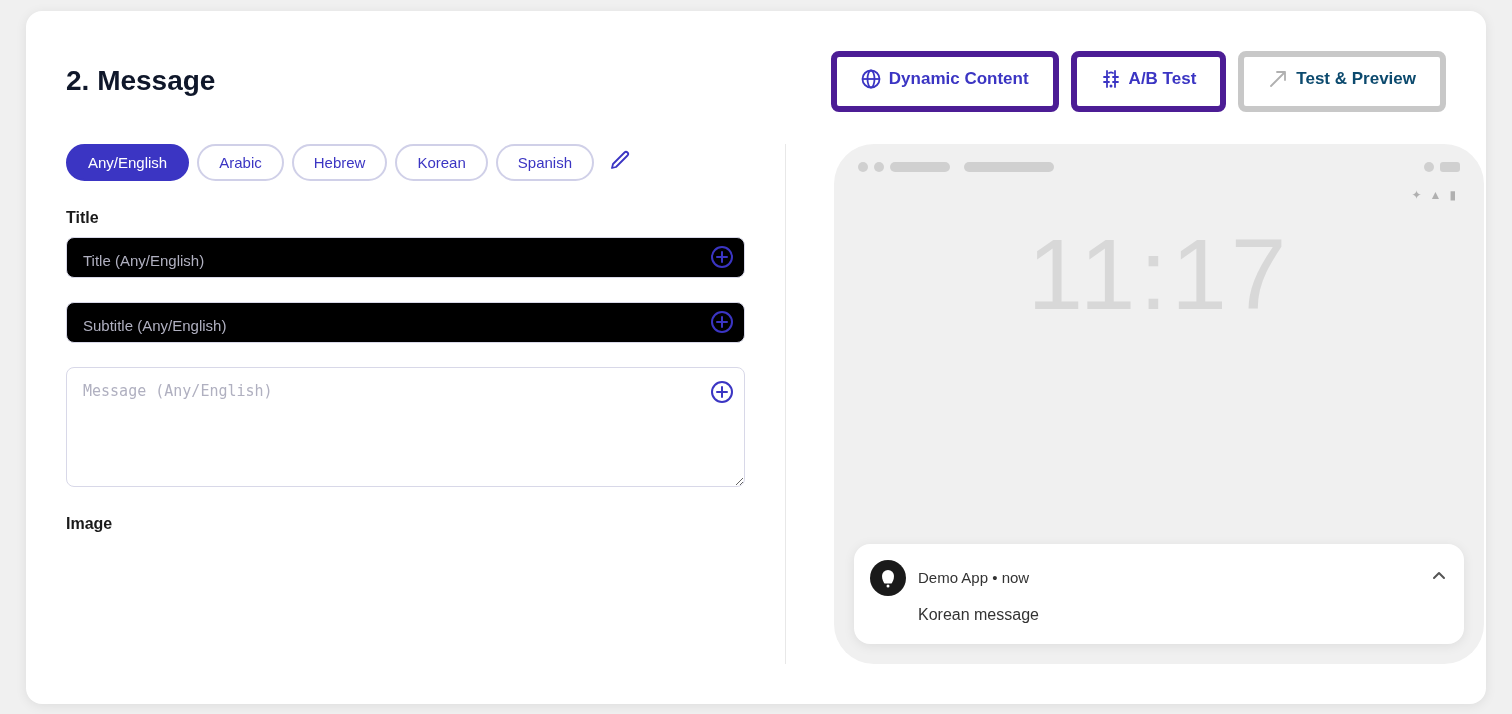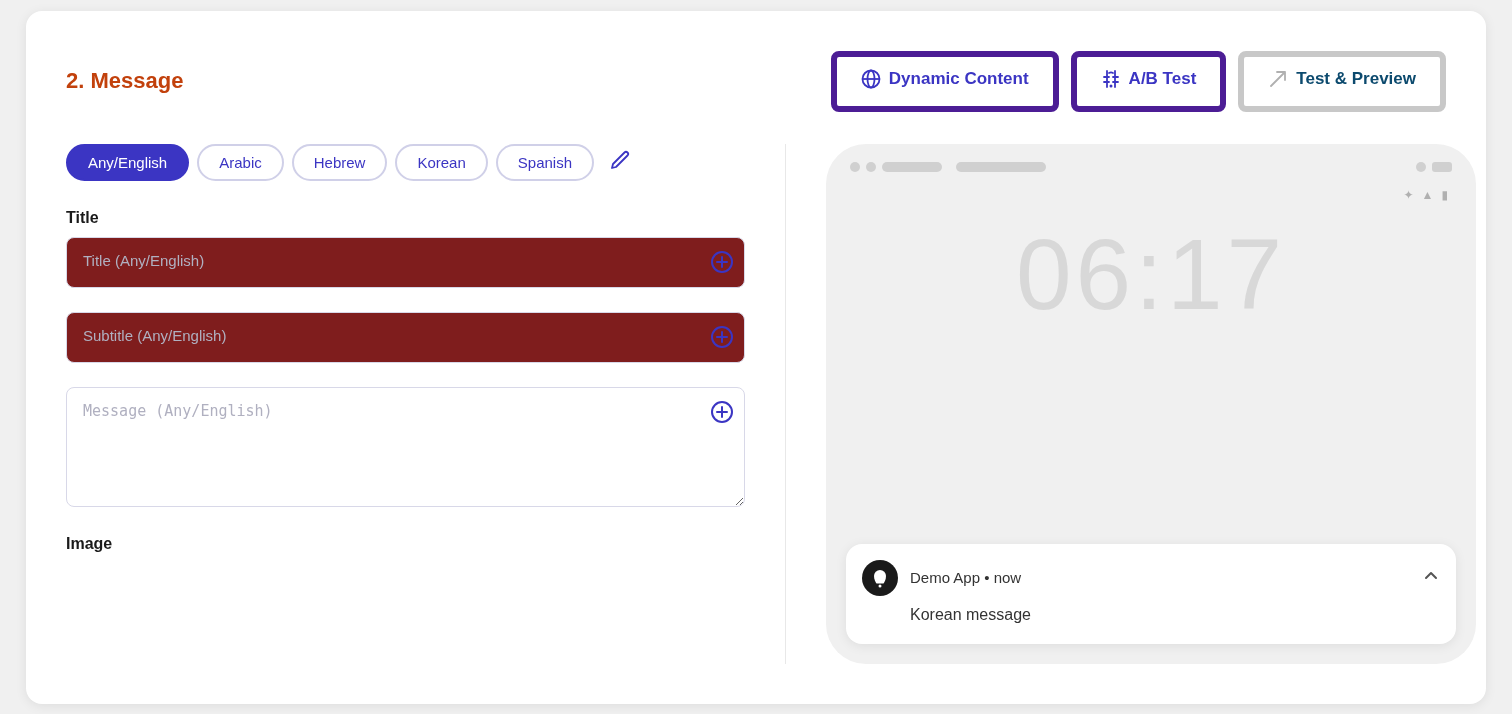--- a/index.html
+++ b/index.html
@@ -21,23 +21,23 @@
       flex-direction: column;
       box-shadow: 0 2px 12px rgba(0,0,0,0.08);
     }
     .top-bar {
       display: flex;
       align-items: center;
       justify-content: space-between;
       margin-bottom: 32px;
     }
     .page-title {
-      font-size: 22px;
+      font-size: 28px;
       font-weight: 700;
-      color: #c2410c;
+      color: #0f172a;
     }
     .top-actions {
       display: flex;
       gap: 12px;
     }
     .action-btn {
       display: flex;
       gap: 8px;
       padding: 12px 24px;
       border-radius: 8px;
@@ -51,21 +51,21 @@
     .action-btn.disabled {
       border-color: #c8c8c8;
       color: #0c4a6e;
       cursor: default;
     }
     .action-btn .btn-icon {
       font-size: 18px;
     }
     .content-area {
       display: flex;
-      gap: 0;
+      gap: 8px;
       flex: 1;
     }
     .left-panel {
       flex: 0 0 720px;
       padding-right: 40px;
       border-right: 1px solid #e8e8e8;
     }
     .language-tabs {
       display: flex;
       align-items: center;
@@ -111,26 +111,26 @@
     }
     .required-star {
       color: #e53e3e;
       font-size: 16px;
     }
     .input-wrapper {
       position: relative;
     }
     .text-input {
       width: 100%;
-      padding: 14px 44px 18px 16px;
+      padding: 14px 44px 8px 16px;
       border: 1.5px solid #d8d8e8;
       border-radius: 8px;
       font-size: 15px;
       color: #999;
-      background: #7f1d1d;
+      background: #000000;
       outline: none;
     }
     .text-input::placeholder {
       color: #b0b0c0;
     }
     .textarea-input {
       width: 100%;
       padding: 14px 44px 14px 16px;
       border: 1.5px solid #d8d8e8;
       border-radius: 8px;
@@ -429,21 +429,21 @@
             <div class="phone-rect"></div>
           </div>
         </div>
 
         <div class="phone-status-bar">
           <span class="status-icon">✦</span>
           <span class="status-icon">▲</span>
           <span class="status-icon">▮</span>
         </div>
 
-        <div class="phone-time">06:17</div>
+        <div class="phone-time">11:17</div>
 
         <div class="notification-card">
           <div class="notification-header">
             <div class="app-icon">
               <svg width="20" height="20" viewBox="0 0 20 20" fill="none">
                 <path d="M10 2a6 6 0 0 1 6 6c0 3.5-1.5 6-2.5 7.5H6.5C5.5 14 4 11.5 4 8a6 6 0 0 1 6-6z" fill="#fff"></path>
                 <circle cx="10" cy="18" r="1.5" fill="#fff"></circle>
               </svg>
             </div>
             <span class="app-meta">

